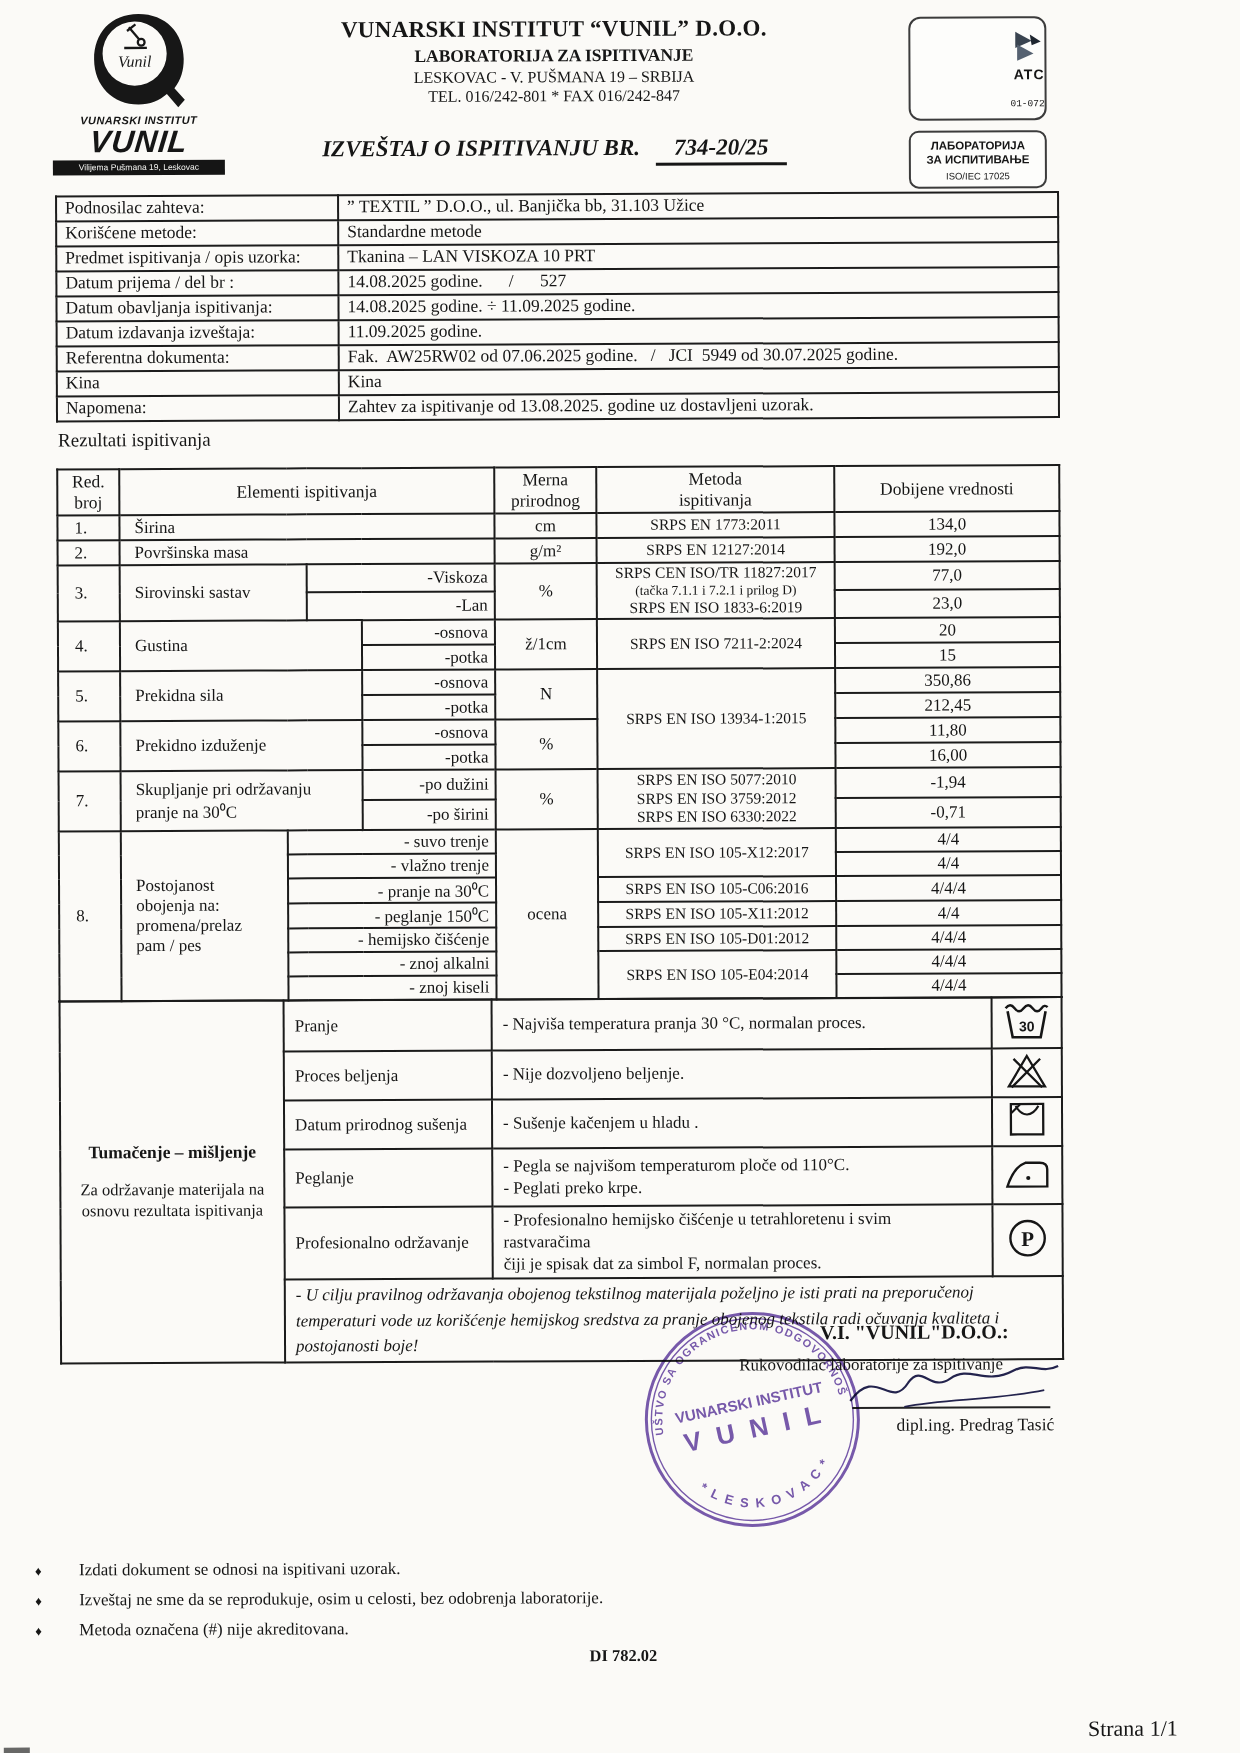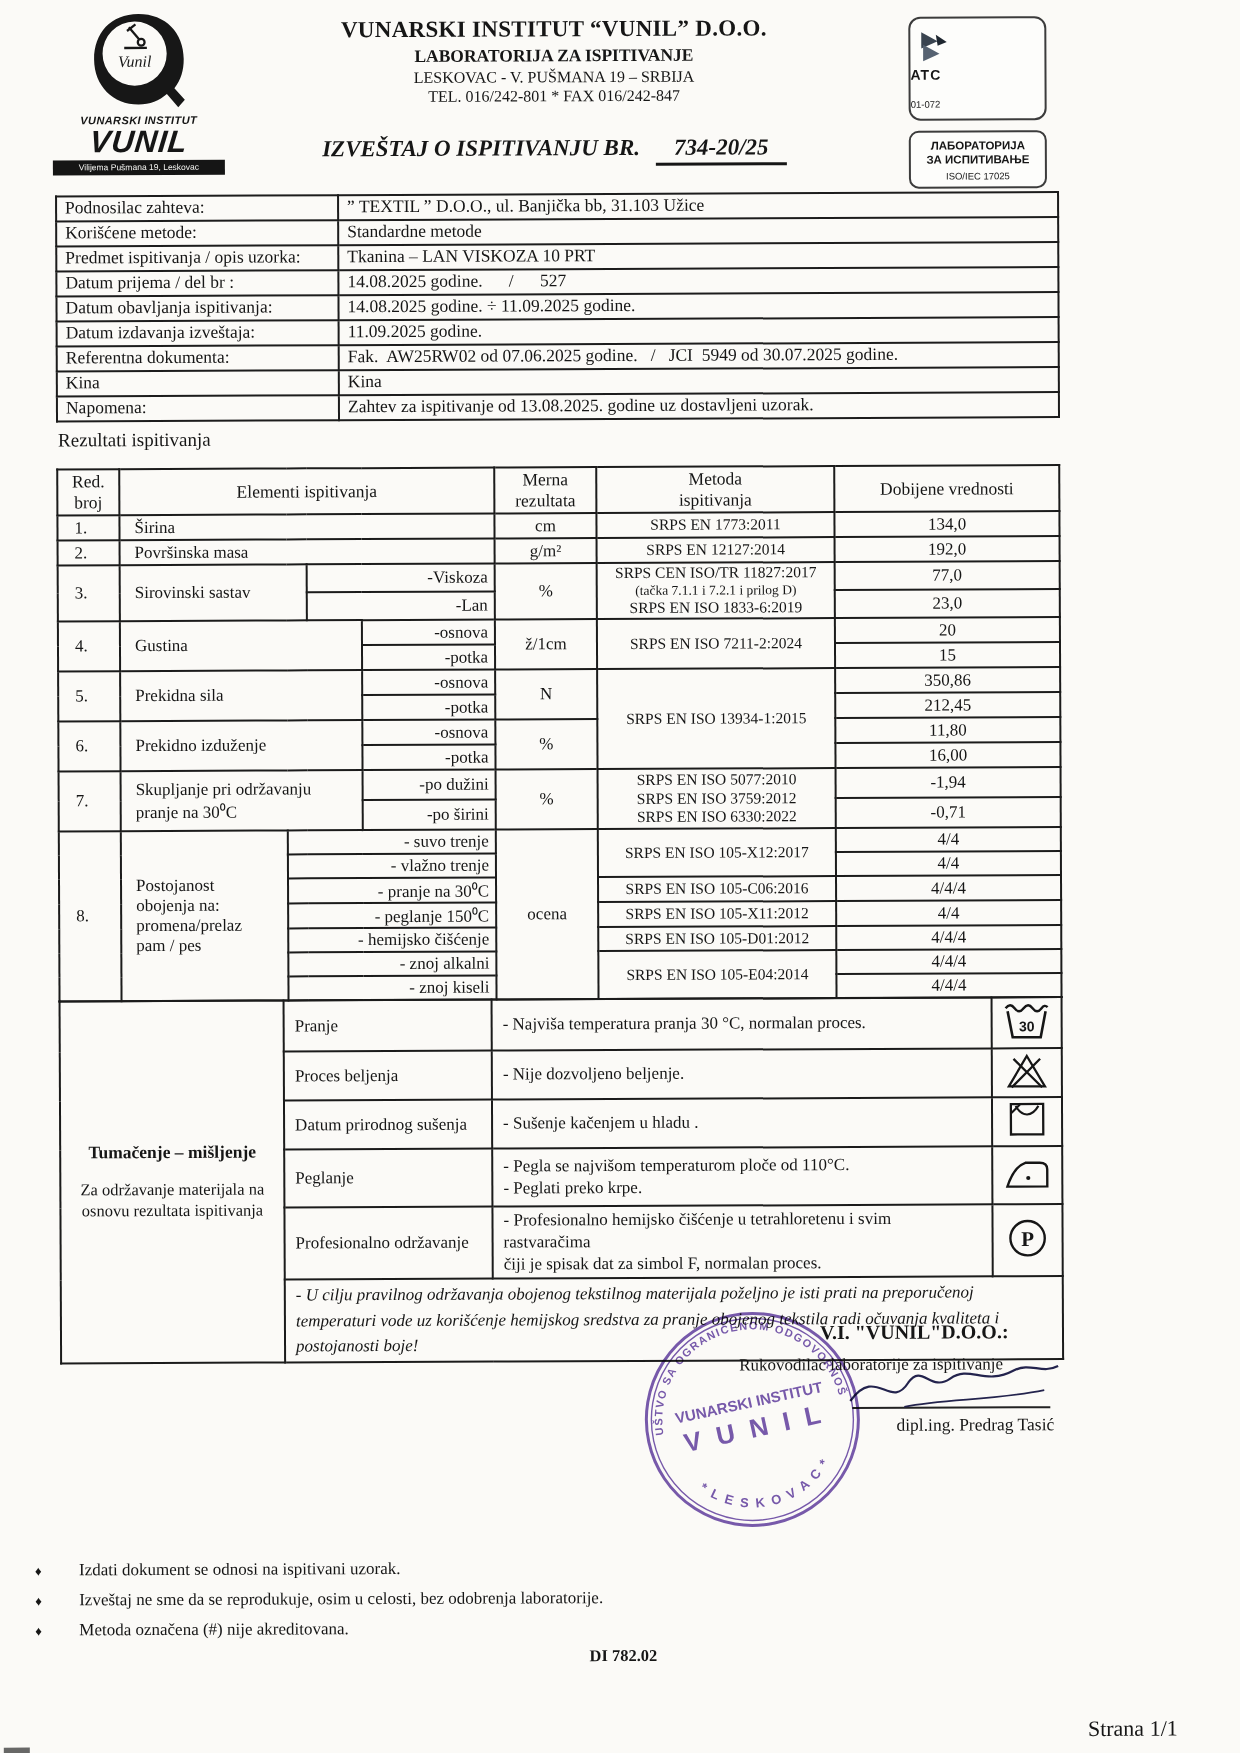--- a/index.html
+++ b/index.html
@@ -16,23 +16,23 @@
 
   .hdr-center { position:absolute; left:235px; top:16px; width:645px; text-align:center; }
   .inst { font-size:23px; font-weight:bold; letter-spacing:.3px; }
   .lab  { font-size:17.5px; font-weight:bold; margin-top:3px; }
   .addr { font-size:16px; margin-top:2px; }
   .tel  { font-size:16px; margin-top:1px; }
   .report-title { font-size:23px; font-weight:bold; font-style:italic; margin-top:30px; white-space:nowrap; }
   .report-num { border-bottom:3px solid #161616; padding:0 18px 2px; margin-left:16px; display:inline-block; }
 
   .atc { position:absolute; left:912px; top:18px; width:138px; font-family:"Liberation Sans", sans-serif; }
-  .atc-badge { border:2.5px solid #3c3c3c; border-radius:12px; height:104px; display:flex; flex-direction:column; align-items:flex-start; justify-content:center; background:#fdfdfb; }
+  .atc-badge { border:2.5px solid #3c3c3c; border-radius:12px; height:104px; display:flex; flex-direction:column; align-items:flex-end; justify-content:center; background:#fdfdfb; }
   .atc-name { font-weight:bold; font-size:14px; margin-top:2px; letter-spacing:1px; }
-  .atc-code { font-size:9.5px; margin-top:16px; }
+  .atc-code { font-size:9.5px; margin-top:16px;font-family:Liberation Mono, monospace; }
   .acc-box { margin-top:10px; border:2.5px solid #3c3c3c; border-radius:10px; padding:6px 2px 5px; text-align:center; background:#fdfdfb; }
   .acc-line { font-size:11.5px; font-weight:bold; line-height:1.25; }
   .iso { font-size:9.5px; margin-top:3px; }
 
   
   .info-table { position:absolute; left:58px; top:193px; width:1004px; border-collapse:collapse; }
   .info-table td { border:2px solid #1c1c1c; font-size:17.5px; height:23px; padding:0 8px 2px; white-space:pre-wrap; }
   .info-table td.lab-col { width:282px; }
 
   
@@ -184,21 +184,21 @@
     </colgroup>
     <tbody>
             <tr class="thead">
       <td>
                 <div>Red.</div>
                 <div>broj</div>
               </td>
       <td colspan="4">Elementi ispitivanja</td>
       <td>
                 <div>Merna</div>
-                <div>rezultata</div>
+                <div>prirodnog</div>
               </td>
       <td>
                 <div>Metoda</div>
                 <div>ispitivanja</div>
               </td>
       <td>Dobijene vrednosti</td>
     </tr>
 
     <tr class="h25">
       <td class="num">1.</td>

